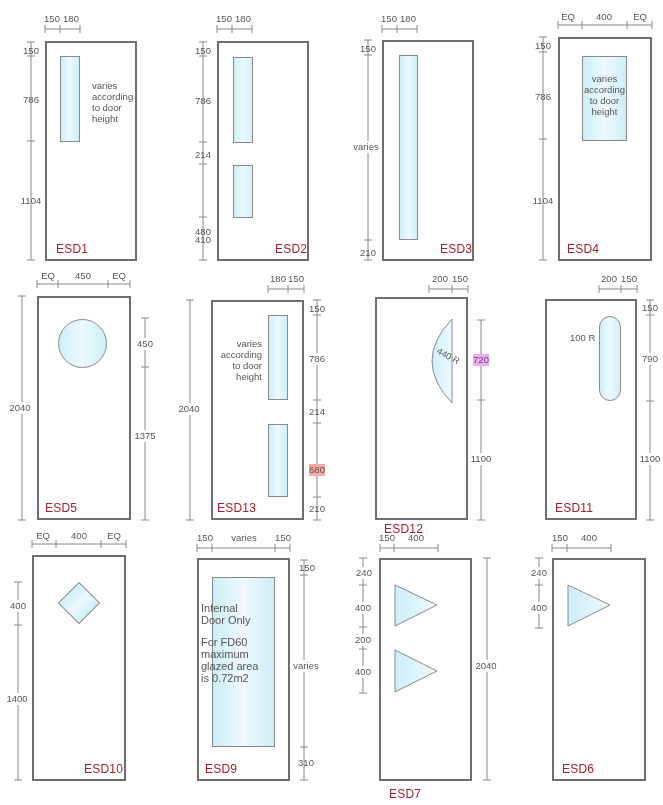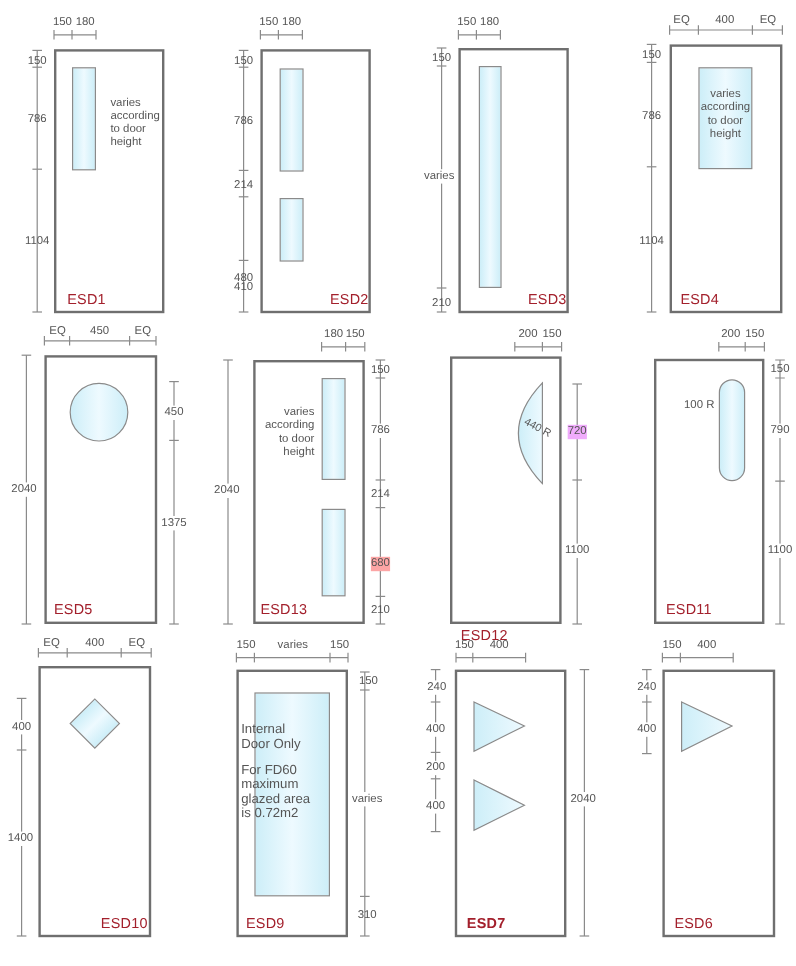--- a/index.html
+++ b/index.html
@@ -309,21 +309,21 @@
     <polygon points="1,1 43,21 1,42" fill="url(#g7)" stroke="#8a8a8a" stroke-width="1"></polygon>
     <polygon points="1,66 43,87 1,108" fill="url(#g7)" stroke="#8a8a8a" stroke-width="1"></polygon>
   </svg>
   <div class="lbl c" style="left:387px;top:533px;">150</div>
   <div class="lbl c" style="left:416px;top:533px;">400</div>
   <div class="lbl c" style="left:364px;top:567px;background:#fff;padding:1px 0;">240</div>
   <div class="lbl c" style="left:363px;top:602px;background:#fff;padding:1px 0;">400</div>
   <div class="lbl c" style="left:363px;top:634px;background:#fff;padding:1px 0;">200</div>
   <div class="lbl c" style="left:363px;top:666px;background:#fff;padding:1px 0;">400</div>
   <div class="lbl c" style="left:486px;top:660px;background:#fff;padding:1px 0;">2040</div>
-  <div class="code" style="left:389px;top:762px;font-weight:bold;">ESD7</div>
+  <div class="code" style="left:389px;top:787px;">ESD7</div>
 
   <div class="door" style="left:552px;top:558px;width:94px;height:223px;"></div>
   <svg style="position:absolute;left:567px;top:584px;width:46px;height:46px;" viewBox="0 0 46 46">
     <defs>
         <linearGradient id="g6" x1="0" x2="1">
           <stop offset="0" stop-color="#cdeef8"></stop>
           <stop offset="1" stop-color="#eefaff"></stop>
         </linearGradient>
       </defs>
     <polygon points="1,1 43,21 1,42" fill="url(#g6)" stroke="#8a8a8a" stroke-width="1"></polygon>

